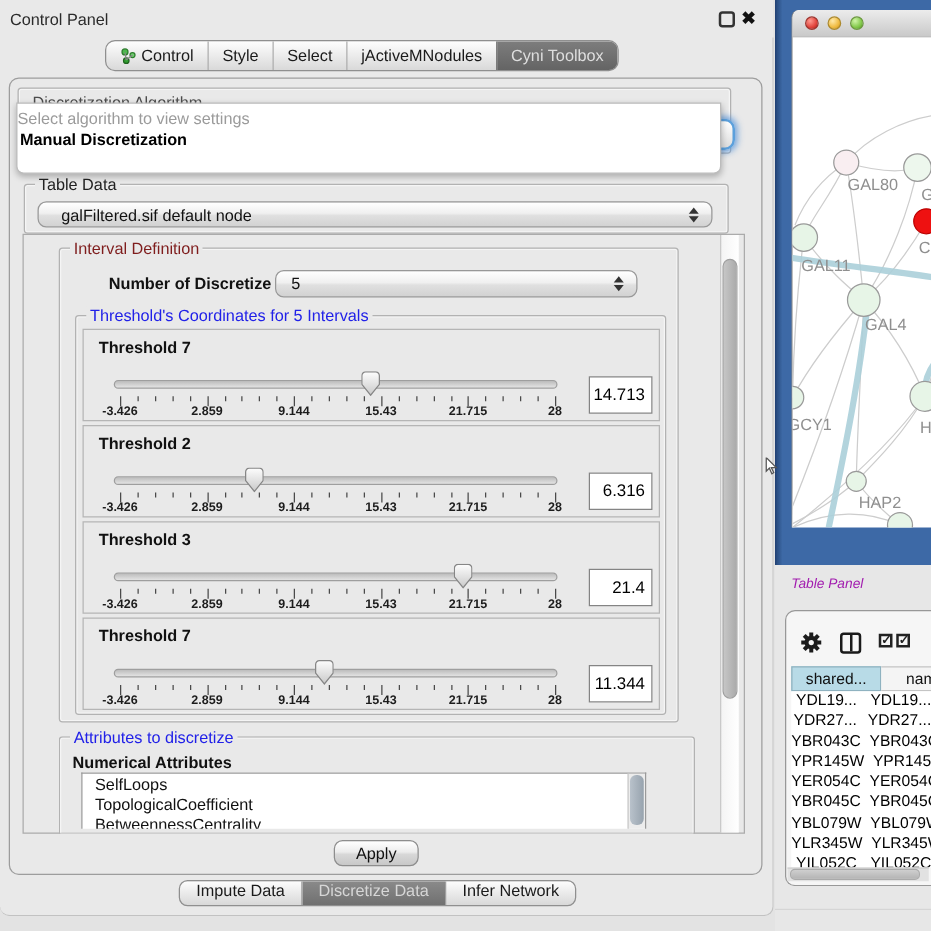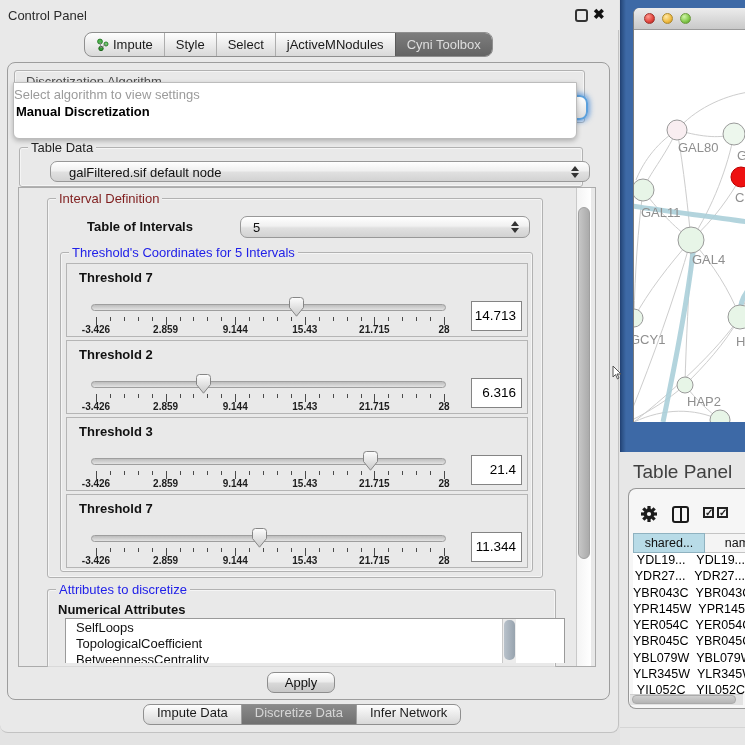--- a/index.html
+++ b/index.html
@@ -24,21 +24,21 @@
 #tabpanel { left:7px; top:62px; width:603px; height:638px; border:1px solid #9d9d9d; border-radius:8px; }
 
 
 .group { position:absolute; border:1px solid #b2b2b2; border-radius:3px; box-shadow:inset 0 0 0 1px rgba(255,255,255,.55); }
 .glabel { position:absolute; top:-8px; left:8px; background:#e9e9e9; padding:0 3px; font-size:13px; white-space:nowrap; }
 .green { color:#7f1d1d; }
 .blue { color:#2121e8; }
 .dark { color:#4c4c4c; }
 
 
-.combo { position:absolute; border:1px solid #989898; border-radius:7px; background:linear-gradient(#ffffff,#f0f0f0 45%,#e0e0e0 55%,#d2d2d2); font-size:13px; color:#111;margin-left:20px; }
+.combo { position:absolute; border:1px solid #989898; border-radius:7px; background:linear-gradient(#ffffff,#f0f0f0 45%,#e0e0e0 55%,#d2d2d2); font-size:13px; color:#111; }
 .combo .cv { position:absolute; left:12px; top:50%; transform:translateY(-50%); }
 .arrows { position:absolute; right:10px; top:50%; transform:translateY(-50%); display:flex; flex-direction:column; gap:2px; }
 .arr-up { width:0; height:0; border-left:4px solid transparent; border-right:4px solid transparent; border-bottom:5px solid #333; }
 .arr-dn { width:0; height:0; border-left:4px solid transparent; border-right:4px solid transparent; border-top:5px solid #333; }
 
 
 #overlay { left:13px; top:82px; width:564px; height:57px; background:#fff; border:1px solid #bcbcbc; border-radius:0 0 6px 6px; box-shadow:0 2px 5px rgba(0,0,0,.25); z-index:5; }
 #ov-prompt { width:100%; top:4px; text-align:left; font-size:13px; color:#9b9b9b; position:absolute; }
 #ov-opt1 { left:2px; top:21px; font-size:13px; font-weight:bold; color:#000; position:absolute;text-align:center; }
 #ov-opt2 { left:2px; top:37px; font-size:13px; color:#000; position:absolute; }
@@ -58,21 +58,21 @@
 .tpanel { position:absolute; left:66px; width:462px; height:74px; border:1px solid #b5b5b5; background:#e9e9e9; }
 .tp-label { position:absolute; left:12px; top:6px; font-size:13px; font-weight:bold; color:#111; }
 .tp-track { position:absolute; left:24px; top:40px; width:355px; height:7px; border:1px solid #9e9e9e; border-radius:4px; background:linear-gradient(#bdbdbd,#e3e3e3); }
 .tp-thumb { position:absolute; top:33px; width:15px; height:20px; }
 .tick { position:absolute; width:1px; background:#4a4a4a; top:53px; }
 .tlabel { position:absolute; top:60px; font-size:10px; font-weight:bold; color:#1c1c1c; transform:translateX(-50%); }
 .tp-value { position:absolute; left:404px; top:37px; width:51px; height:30px; background:#fff; border:1px solid #848484; font-size:13.5px; color:#000; text-align:right; line-height:28px; padding-right:5px; }
 
 
 #attr-label2 { left:58px; top:602px; font-size:13px; font-weight:bold; color:#111; }
-#attr-list { left:65px; top:618px; width:500px; height:45px; background:#fff; border:1px solid #9a9a9a; border-bottom:none; overflow:hidden; font-size:13px; color:#111; }
+#attr-list { left:65px; top:618px; width:452px; height:45px; background:#fff; border:1px solid #9a9a9a; border-bottom:none; overflow:hidden; font-size:13px; color:#111; }
 .attr-item { padding:1px 0 0 10px; height:16px; }
 #attr-scroll { left:502px; top:619px; width:14px; height:44px; background:#ececec; border-left:1px solid #c9c9c9; }
 #attr-thumb { left:504px; top:620px; width:11px; height:40px; background:linear-gradient(90deg,#b9c2cb,#97a3ae); border-radius:5px; }
 
 
 #apply-btn { left:267px; top:672px; width:68px; height:21px; border:1px solid #8d8d8d; border-radius:7px; background:linear-gradient(#ffffff,#ececec 45%,#d8d8d8 55%,#c8c8c8); font-size:13px; color:#111; text-align:center; line-height:19px; }
 
 
 #btabs { left:143px; top:704px; height:21px; display:flex; border:1px solid #8f8f8f; border-radius:7px; overflow:hidden; background:linear-gradient(#fdfdfd,#d8d8d8); }
 .btab { padding:0 13px; font-size:13px; color:#1a1a1a; display:flex; align-items:flex-start; }
@@ -82,21 +82,21 @@
 
 #blue-bg { left:620px; top:0; width:125px; height:452px; background:linear-gradient(90deg,#203f72 0px,#2c5186 2px,#3d69a6 6px,#3d69a6); }
 #netwin { left:633px; top:8px; width:112px; height:414px; background:#fff; border-left:1px solid #7c7c7c; border-radius:6px 0 0 0; }
 #nettitle { left:0; top:0; width:112px; height:22px; background:linear-gradient(#ececec,#c9c9c9); border-bottom:1px solid #9a9a9a; border-radius:6px 0 0 0; }
 .light { position:absolute; top:5px; width:11px; height:11px; border-radius:50%; }
 #light-red { left:10px; background:radial-gradient(circle at 35% 30%,#ff9a90,#e1443c 60%,#a01d18); border:1px solid #9e3630; }
 #light-yellow { left:28px; background:radial-gradient(circle at 35% 30%,#ffe9a8,#efba40 60%,#c28a1c); border:1px solid #ad8a2e; }
 #light-green { left:46px; background:radial-gradient(circle at 35% 30%,#d0f5a8,#82c84a 60%,#4e9422); border:1px solid #6d9a40; }
 
 #table-panel-bg { left:620px; top:452px; width:125px; height:293px; background:#e7e7e7; }
-#tp-title { left:633px; top:461px; font-size:19px; color:#404040; }
+#tp-title { left:633px; top:461px; font-size:11px; color:#a21caf;font-style:italic; }
 #tp-inner { left:628px; top:488px; width:125px; height:221px; background:#f6f6f6; border:1px solid #989898; border-radius:8px 0 0 8px; border-right:none; }
 #gear-svg { left:640px; top:505px; }
 #col-icon { left:672px; top:506px; width:17px; height:17px; border:2px solid #1a1a1a; border-radius:3px; }
 #col-icon::after { content:""; position:absolute; left:6px; top:0; width:2px; height:13px; background:#1a1a1a; }
 .chk { position:absolute; top:507px; width:11px; height:11px; border:2px solid #222; font-size:10px; line-height:8px; font-weight:bold; color:#222; text-align:center; }
 #thead { left:633px; top:533px; height:20px; display:flex; font-size:12.5px; }
 #th1 { width:72px; background:#b8dbe7; border:1px solid #8fb2c0; text-align:center; line-height:18px; color:#111; }
 #th2 { width:72px; background:#f4f4f4; border:1px solid #c4c4c4; border-left:none; text-align:center; line-height:18px; color:#111; }
 #tbody { left:633px; top:553px; width:112px; overflow:hidden; height:141px; font-size:12.5px; color:#000; background:#fff; }
 .trow { height:16.3px; display:flex; }
@@ -119,21 +119,21 @@
 
 <div id="tabbar" class="abs">
     <div class="tab">
       <svg width="13" height="14">
         <circle cx="4" cy="3.5" r="2.4" fill="#4cb84c" stroke="#2e7d2e"></circle>
         <circle cx="10" cy="6" r="2" fill="#6fd06f" stroke="#2e7d2e"></circle>
         <circle cx="5" cy="10.5" r="2.2" fill="#2f9e2f" stroke="#20641f"></circle>
         <line x1="4" y1="4" x2="5" y2="10" stroke="#888"></line>
         <line x1="5" y1="10" x2="10" y2="6" stroke="#888"></line>
       </svg>
-      <span>Impute</span>
+      <span>Control</span>
     </div>
     <div class="tab">
       <span>Style</span>
     </div>
     <div class="tab">
       <span>Select</span>
     </div>
     <div class="tab">
       <span>jActiveMNodules</span>
     </div>
@@ -164,21 +164,21 @@
     </span>
 </div>
 
 <div id="viewport" class="abs"></div>
 <div id="vscroll" class="abs"></div>
 <div id="vthumb" class="abs"></div>
 
 <div class="group" style="left:47px; top:198px; width:496px; height:380px;">
   <span class="glabel green">Interval Definition</span>
 </div>
-<div id="num-label" class="abs">Table of Intervals</div>
+<div id="num-label" class="abs">Number of Discretize</div>
 <div class="combo abs" style="left:220px; top:216px; width:290px; height:22px;">
   <span class="cv">5</span>
   <span class="arrows">
       <span class="arr-up"></span>
       <span class="arr-dn"></span>
     </span>
 </div>
 <div class="group" style="left:60px; top:252px; width:473px; height:320px;">
   <span class="glabel blue">Threshold's Coordinates for 5 Intervals</span>
 </div>

